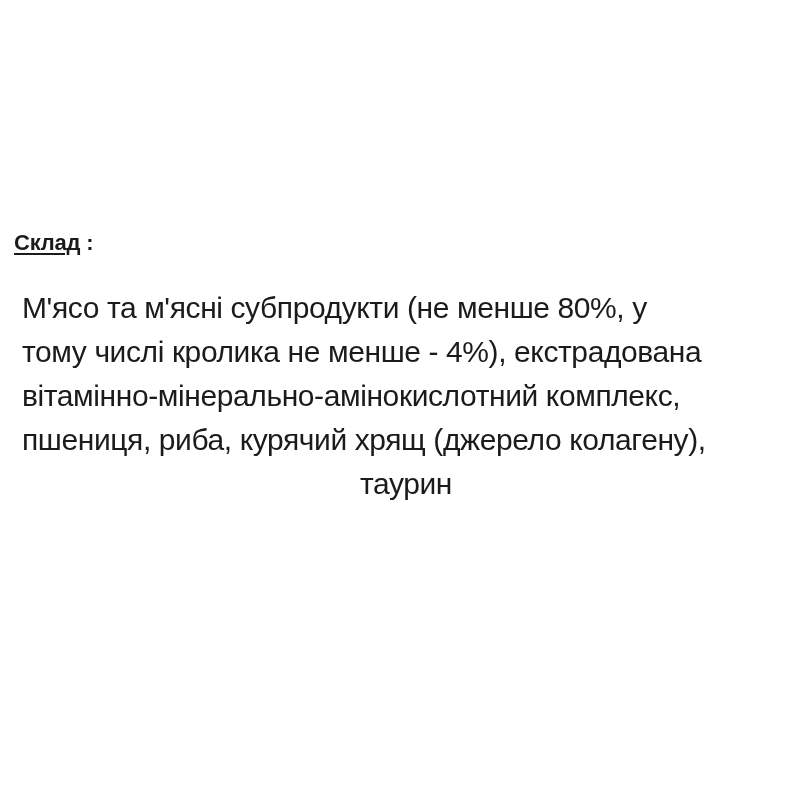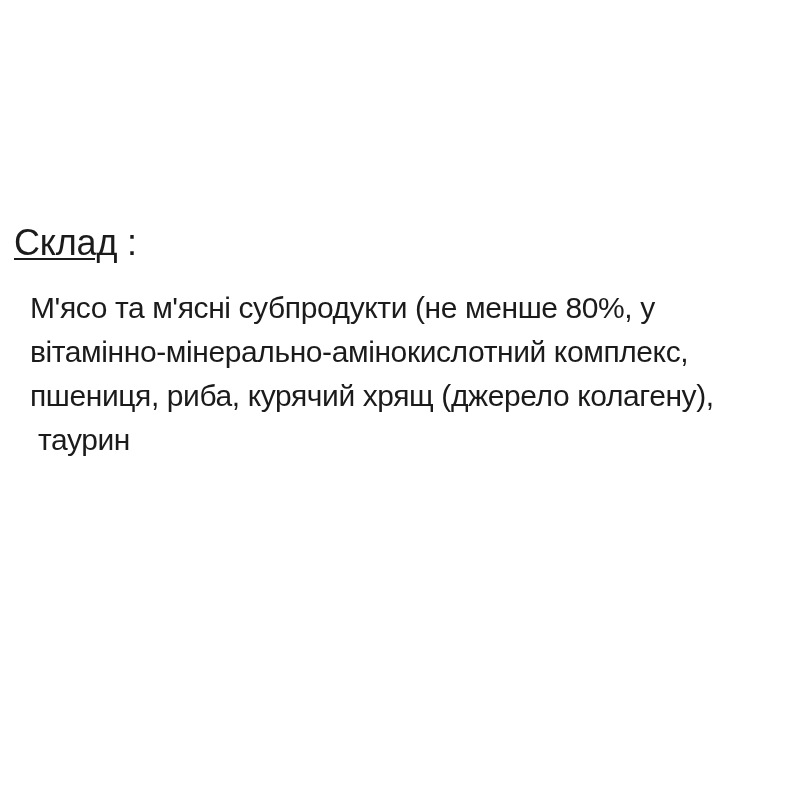--- a/index.html
+++ b/index.html
@@ -14,49 +14,51 @@
     color: #1b1b1b;
     overflow: hidden;
   }
   .label-block {
     position: absolute;
     left: 14px;
     top: 224px;
     width: 776px;
   }
   .heading {
-    font-size: 36px;
+    font-size: 22px;
     line-height: 38px;
-    font-weight: 400;
+    font-weight: 700;
     margin: 0 0 24px 0;
     letter-spacing: -0.2px;
   }
   .heading .underlined {
     text-decoration: underline;
     text-decoration-thickness: 1.5px;
     text-underline-offset: 3px;
   }
   .body-text {
-    margin: 16px;
+    margin: 8px;
   }
   .line {
     font-size: 30px;
     line-height: 44px;
     letter-spacing: -0.4px;
     white-space: nowrap;
   }
   .line.indent {
     padding-left: 8px;
+    text-align: center;
   }
 </style>
 </head>
 <body>
 
 <div class="label-block">
   <h2 class="heading"><span class="underlined">Склад</span><span> :</span></h2>
 
   <div class="body-text">
     <div class="line">М'ясо та м'ясні субпродукти (не менше 80%, у</div>
+    <div class="line">тому числі кролика не менше - 4%), екстрадована</div>
     <div class="line">вітамінно-мінерально-амінокислотний комплекс,</div>
     <div class="line">пшениця, риба, курячий хрящ (джерело колагену),</div>
     <div class="line indent">таурин</div>
   </div>
 </div>
 
 </body></html>

